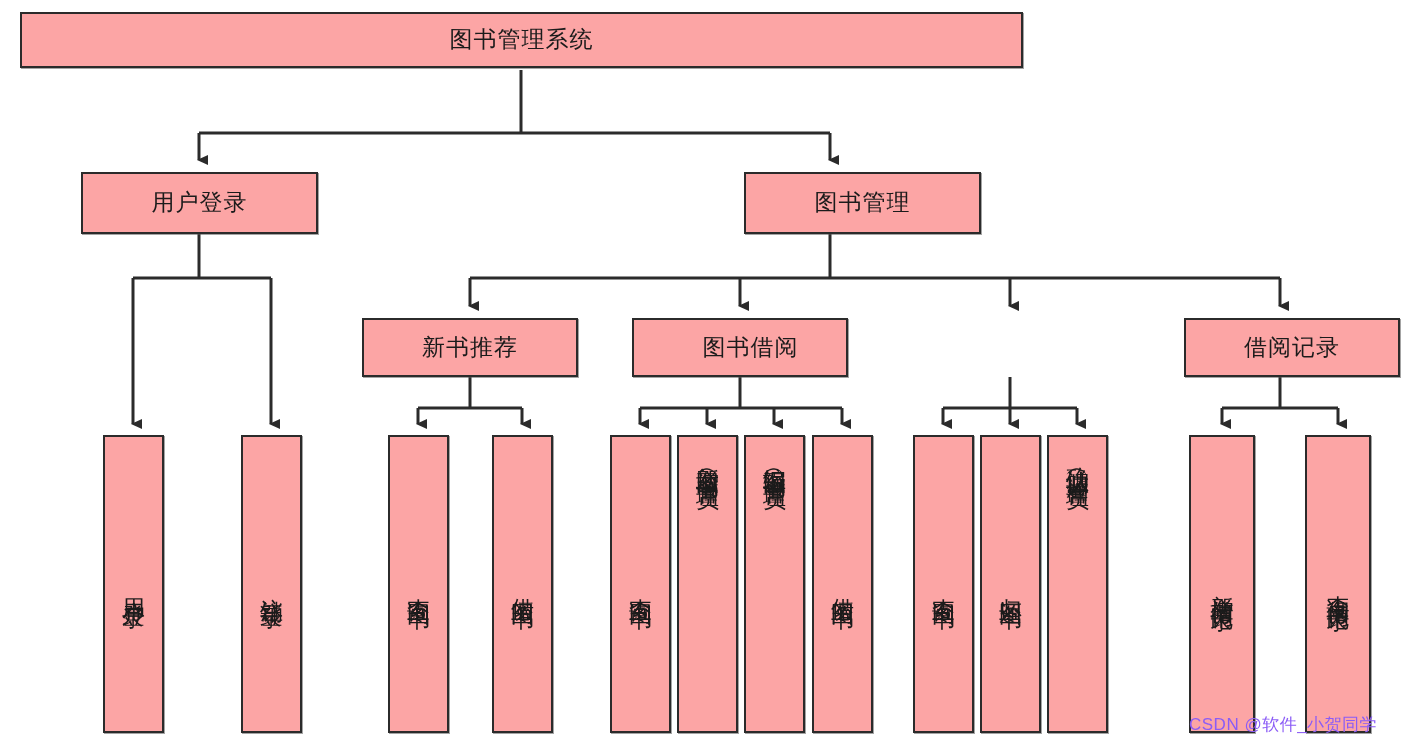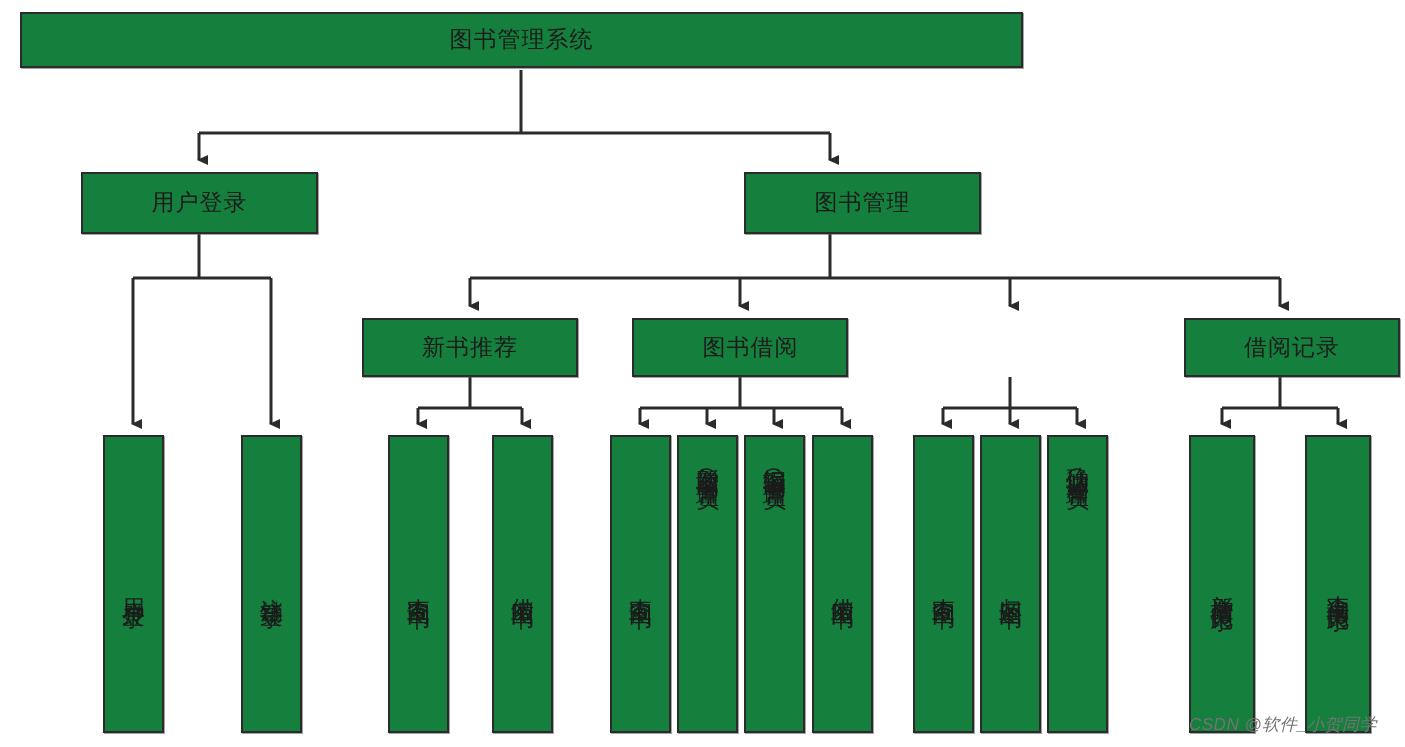--- a/index.html
+++ b/index.html
@@ -22,21 +22,21 @@
     left: 0;
     top: 0;
     width: 1405px;
     height: 747px;
     pointer-events: none;
   }
   .node {
     position: absolute;
     box-sizing: border-box;
     border: 2px solid #2b2b2b;
-    background: #15803d;
+    background: #fca5a5;
     color: #1b1b1b;
     display: flex;
     align-items: center;
     justify-content: center;
     text-align: center;
     box-shadow: 1px 1px 0 rgba(90,90,90,0.55);
   }
   .node.h {
     font-size: 23px;
     letter-spacing: 1px;
@@ -64,24 +64,23 @@
     align-items: flex-start;
     height: 100%;
   }
   .leaf.top .leaf-inner { align-items: flex-start; padding-top: 8px; }
   .leaf.mid .leaf-inner { align-items: center; }
   .watermark {
     position: absolute;
     left: 1189px;
     top: 713px;
     font-size: 17px;
-    color: #737373;
+    color: #8b5cf6;
     letter-spacing: 0.5px;
     white-space: nowrap;
-    font-style: italic;
   }
 </style>
 </head>
 <body>
 
 <div id="canvas">
 
   <svg id="wires" viewBox="0 0 1405 747">
     <defs>
       <marker id="arrow" markerWidth="12" markerHeight="12" refX="5" refY="9" orient="auto" markerUnits="userSpaceOnUse">

